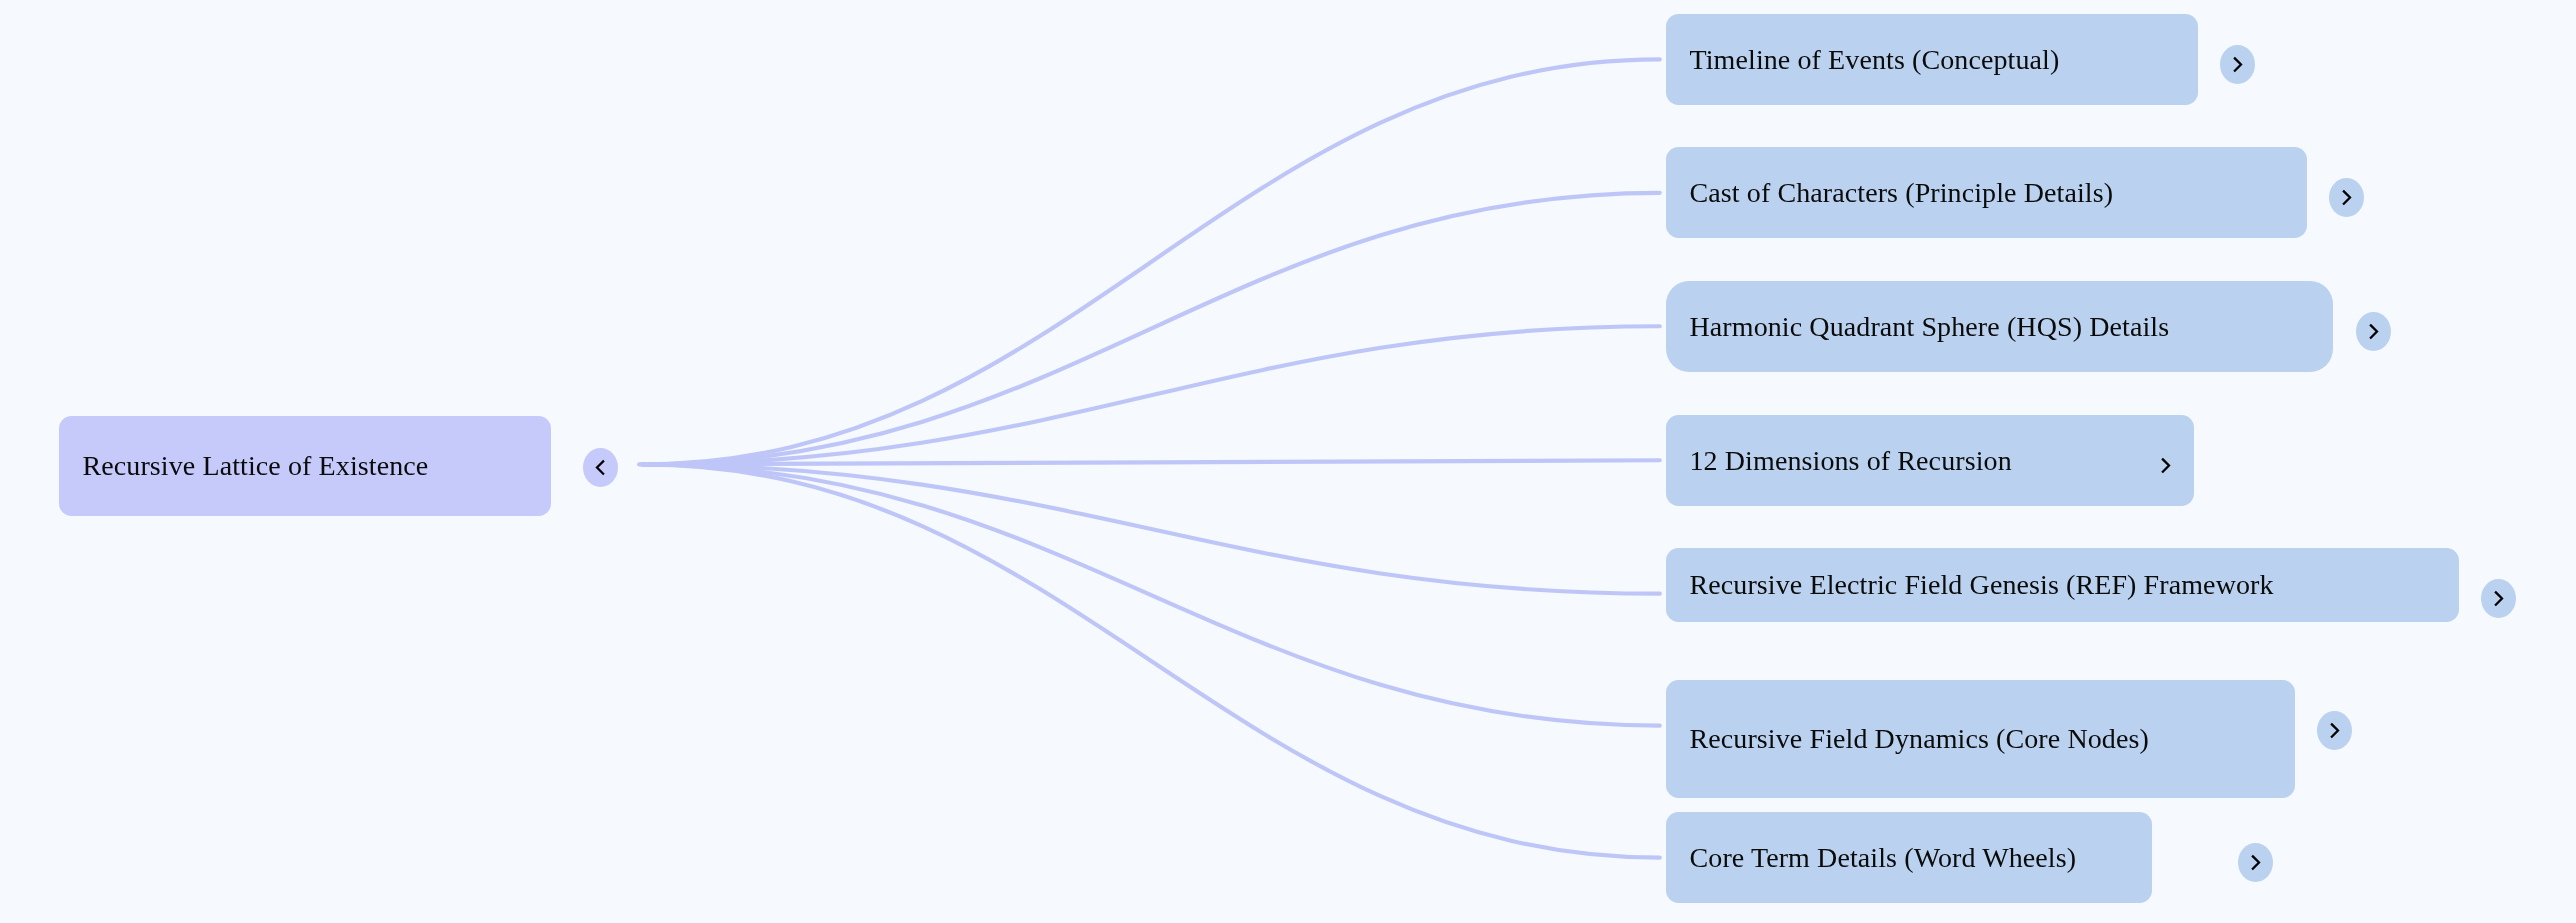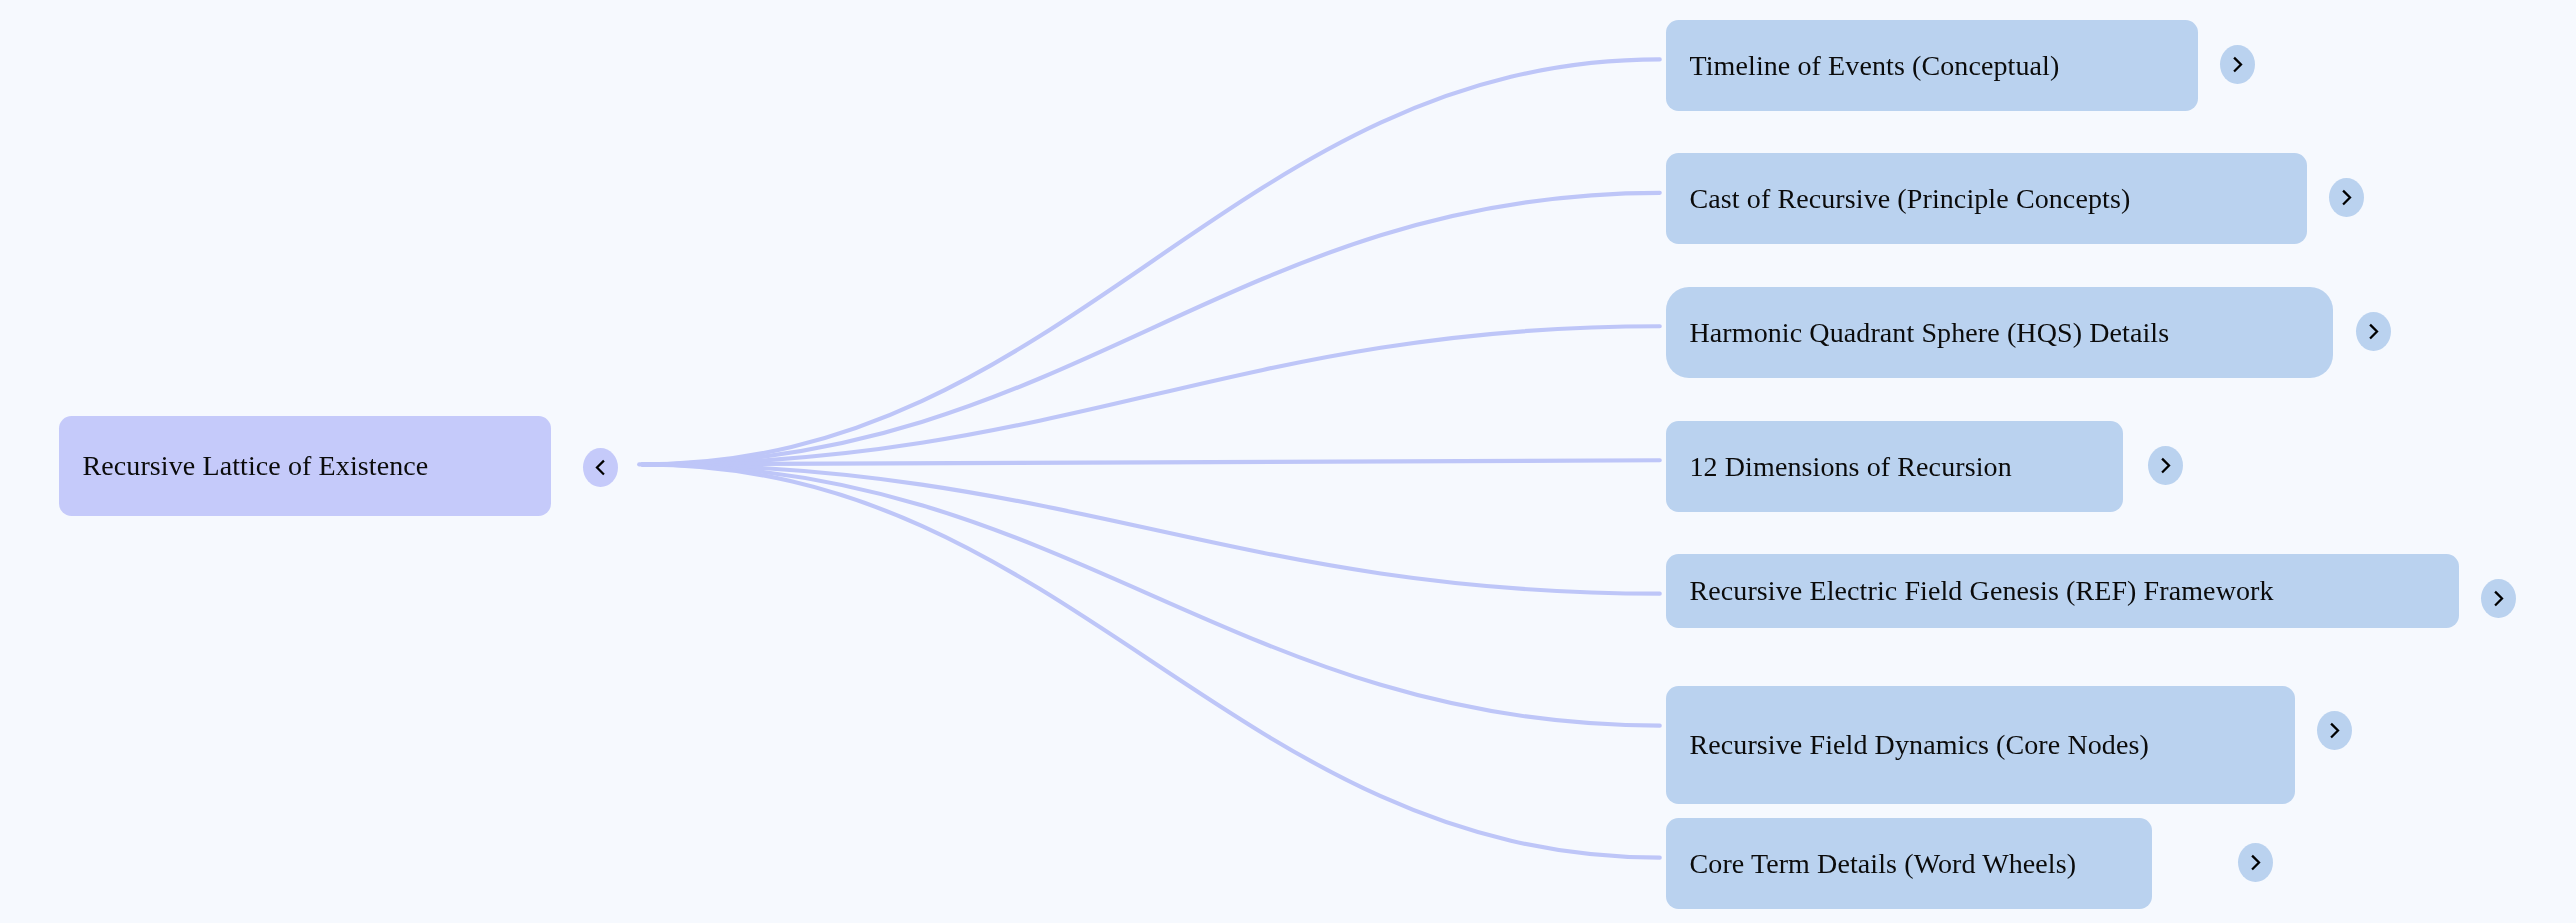--- a/index.html
+++ b/index.html
@@ -36,21 +36,20 @@
     font-size: 28px;
     line-height: 1;
     color: #0b0b0b;
     letter-spacing: 0.1px;
   }
   .node.root {
     background: #c5cafa;
   }
   .node.child {
     background: #bad2ef;
-    margin-top: 6px;
   }
   .toggle {
     position: absolute;
     display: flex;
     align-items: center;
     justify-content: center;
     border-radius: 50%;
     cursor: pointer;
     user-select: none;
   }
@@ -93,36 +92,36 @@
       </div>
       <div class="node child" style="left: 1666px; top: 14px; width: 532px; height: 91px; background: rgb(186, 210, 239);">
         <span class="node-label">Timeline of Events (Conceptual)</span>
       </div>
       <div class="toggle child-toggle" style="left: 2220px; top: 45px; background: rgb(186, 210, 239);">
         <svg width="21" height="21" viewBox="0 0 24 24">
           <path d="M9 5 L16 12 L9 19" fill="none" stroke="#000000" stroke-width="2.6" stroke-linecap="square" stroke-linejoin="miter"></path>
         </svg>
       </div>
       <div class="node child" style="left: 1666px; top: 147px; width: 641px; height: 91px; background: rgb(186, 210, 239);">
-        <span class="node-label">Cast of Recursive (Principle Concepts)</span>
+        <span class="node-label">Cast of Characters (Principle Details)</span>
       </div>
       <div class="toggle child-toggle" style="left: 2329px; top: 178px; background: rgb(186, 210, 239);">
         <svg width="21" height="21" viewBox="0 0 24 24">
           <path d="M9 5 L16 12 L9 19" fill="none" stroke="#000000" stroke-width="2.6" stroke-linecap="square" stroke-linejoin="miter"></path>
         </svg>
       </div>
       <div class="node child" style="left: 1666px; top: 281px; width: 667px; height: 91px; background: rgb(186, 210, 239); border-radius: 23px;">
         <span class="node-label">Harmonic Quadrant Sphere (HQS) Details</span>
       </div>
       <div class="toggle child-toggle" style="left: 2356px; top: 312px; background: rgb(186, 210, 239);">
         <svg width="21" height="21" viewBox="0 0 24 24">
           <path d="M9 5 L16 12 L9 19" fill="none" stroke="#000000" stroke-width="2.6" stroke-linecap="square" stroke-linejoin="miter"></path>
         </svg>
       </div>
-      <div class="node child" style="left: 1666px; top: 415px; width: 457px; height: 91px; background: rgb(186, 210, 239);">
+      <div class="node child" style="left: 1666px; top: 415px; width: 528px; height: 91px; background: rgb(186, 210, 239);">
         <span class="node-label">12 Dimensions of Recursion</span>
       </div>
       <div class="toggle child-toggle" style="left: 2148px; top: 446px; background: rgb(186, 210, 239);">
         <svg width="21" height="21" viewBox="0 0 24 24">
           <path d="M9 5 L16 12 L9 19" fill="none" stroke="#000000" stroke-width="2.6" stroke-linecap="square" stroke-linejoin="miter"></path>
         </svg>
       </div>
       <div class="node child" style="left: 1666px; top: 548px; width: 793px; height: 74px; background: rgb(186, 210, 239);">
         <span class="node-label">Recursive Electric Field Genesis (REF) Framework</span>
       </div>

